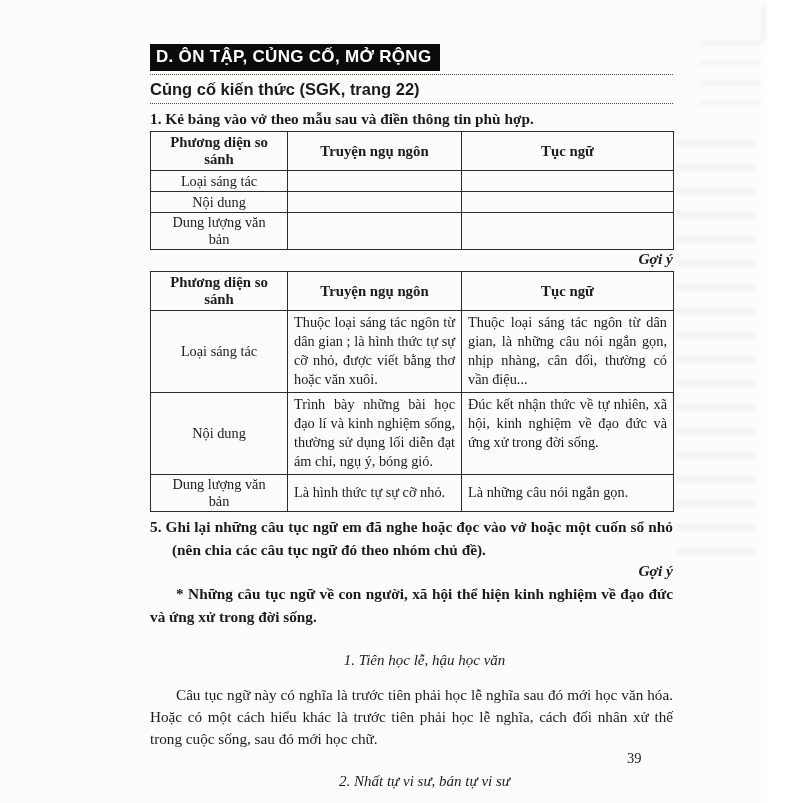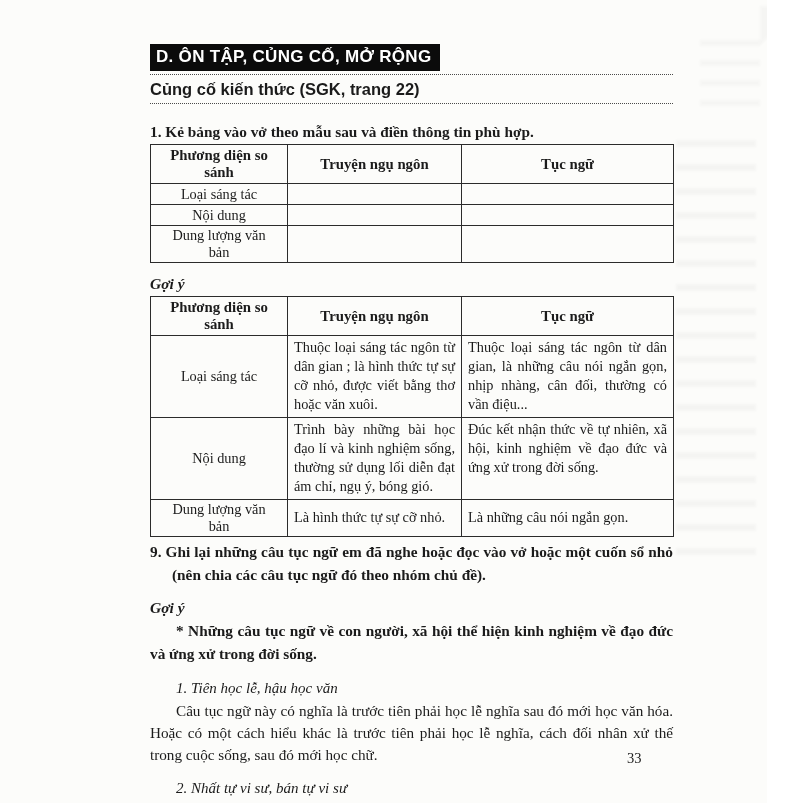--- a/index.html
+++ b/index.html
@@ -29,58 +29,59 @@
     font-weight:bold;font-size:17px;letter-spacing:.3px;
     padding:3px 9px 4px 6px;
   }
   .dotline{border-top:1.4px dotted #4a4a4a;height:0;margin:0;}
   .dl1{margin-top:3px;}
   .subsec{
     font-family:"Liberation Sans", sans-serif;
     font-weight:bold;font-size:16.5px;
     padding:5px 0 4px 0;
   }
-  .task-label{font-weight:bold;font-size:15.3px;margin:19px 0 3px 0;}
+  .task-label{font-weight:bold;font-size:15.3px;margin:6px 0 3px 0;}
 
   table{width:100%;border-collapse:collapse;table-layout:fixed;}
   table, th, td{border:1.4px solid #2b2b2b;}
   th{
     font-size:14.8px;font-weight:bold;text-align:center;
     padding:2px 4px;
   }
   td{font-size:14.3px;padding:1px 16px;vertical-align:middle;}
   col.c1{width:137px;} col.c2{width:174px;} col.c3{width:212px;}
   .t-blank td{height:18px;}
   .t-blank td.rowlab{text-align:center;}
   .hint-table td.rowlab{text-align:center;}
   .hint-table td.cell{
     text-align:justify;line-height:1.33;padding:2px 6px 3px 6px;vertical-align:top;
   }
   .hint-table tr.last td.cell{vertical-align:middle;}
 
   .goiy{
-    text-align:left;font-weight:bold;font-style:italic;
-    font-size:15.5px;margin:12px 0 3px 0;
+    text-align:right;font-weight:bold;font-style:italic;
+    font-size:15.5px;margin:0 0 3px 0;
   }
   .task2{
     font-weight:bold;font-size:15.3px;line-height:1.5;
     padding-left:22px;text-indent:-22px;text-align:justify;
     margin:4px 0 0 0;
   }
   .para-bold{
     font-weight:bold;font-size:15.3px;line-height:1.5;
     text-indent:26px;text-align:justify;margin:2px 0 0 0;font-family:Liberation Serif, serif;
   }
   .item-title{
     font-style:italic;font-size:15px;line-height:1.45;
-    margin:12px 0 0 26px;
+    margin:21px 0 0 26px;
+    text-align:center;
   }
   .para{
     font-size:15.2px;line-height:1.46;
-    text-indent:26px;text-align:justify;margin:0 0 0 0;
+    text-indent:26px;text-align:justify;margin:12px 0 0 0;
   }
   .page-number{
     position:absolute;left:627px;top:750px;
     font-size:14.5px;color:#222;
   }
 </style>
 </head>
 <body>
 
 <div class="page">
@@ -152,29 +153,29 @@
         <td class="cell">Đúc kết nhận thức về tự nhiên, xã hội, kinh nghiệm về đạo đức và ứng xử trong đời sống.</td>
       </tr>
       <tr class="last">
         <td class="rowlab">Dung lượng văn bản</td>
         <td class="cell">Là hình thức tự sự cỡ nhỏ.</td>
         <td class="cell">Là những câu nói ngắn gọn.</td>
       </tr>
     </tbody>
       </table>
 
-    <div class="task2">9. Ghi lại những câu tục ngữ em đã nghe hoặc đọc vào vở hoặc một cuốn sổ nhỏ (nên chia các câu tục ngữ đó theo nhóm chủ đề).</div>
+    <div class="task2">5. Ghi lại những câu tục ngữ em đã nghe hoặc đọc vào vở hoặc một cuốn sổ nhỏ (nên chia các câu tục ngữ đó theo nhóm chủ đề).</div>
 
     <div class="goiy">Gợi ý</div>
 
     <div class="para-bold">* Những câu tục ngữ về con người, xã hội thể hiện kinh nghiệm về đạo đức và ứng xử trong đời sống.</div>
 
     <div class="item-title">1. Tiên học lễ, hậu học văn</div>
     <div class="para">Câu tục ngữ này có nghĩa là trước tiên phải học lễ nghĩa sau đó mới học văn hóa. Hoặc có một cách hiểu khác là trước tiên phải học lễ nghĩa, cách đối nhân xử thế trong cuộc sống, sau đó mới học chữ.</div>
 
     <div class="item-title">2. Nhất tự vi sư, bán tự vi sư</div>
 
     <div class="item-title">3. Một kho vàng không bằng một nang chữ</div>
     <div class="para">Ý nghĩa của câu tục ngữ: “vàng” dù nhiều đến đâu thì dùng mãi rồi cũng hết, còn “chữ” thì ở trong đầu, không bao giờ mất được → Có “vàng” mà không có chữ thì cũng không được người khác nể trọng, còn có “chữ” thì việc làm giàu chỉ là một sớm một chiều. Câu nói có ý nghĩa coi trọng học thức hơn vàng, do vậy mà phải luôn tôn trọng biết ơn những người thầy, cô đã dạy dỗ chúng ta.</div>
   </div>
 
-  <div class="page-number">33</div>
+  <div class="page-number">39</div>
 </div>
 
 </body></html>

